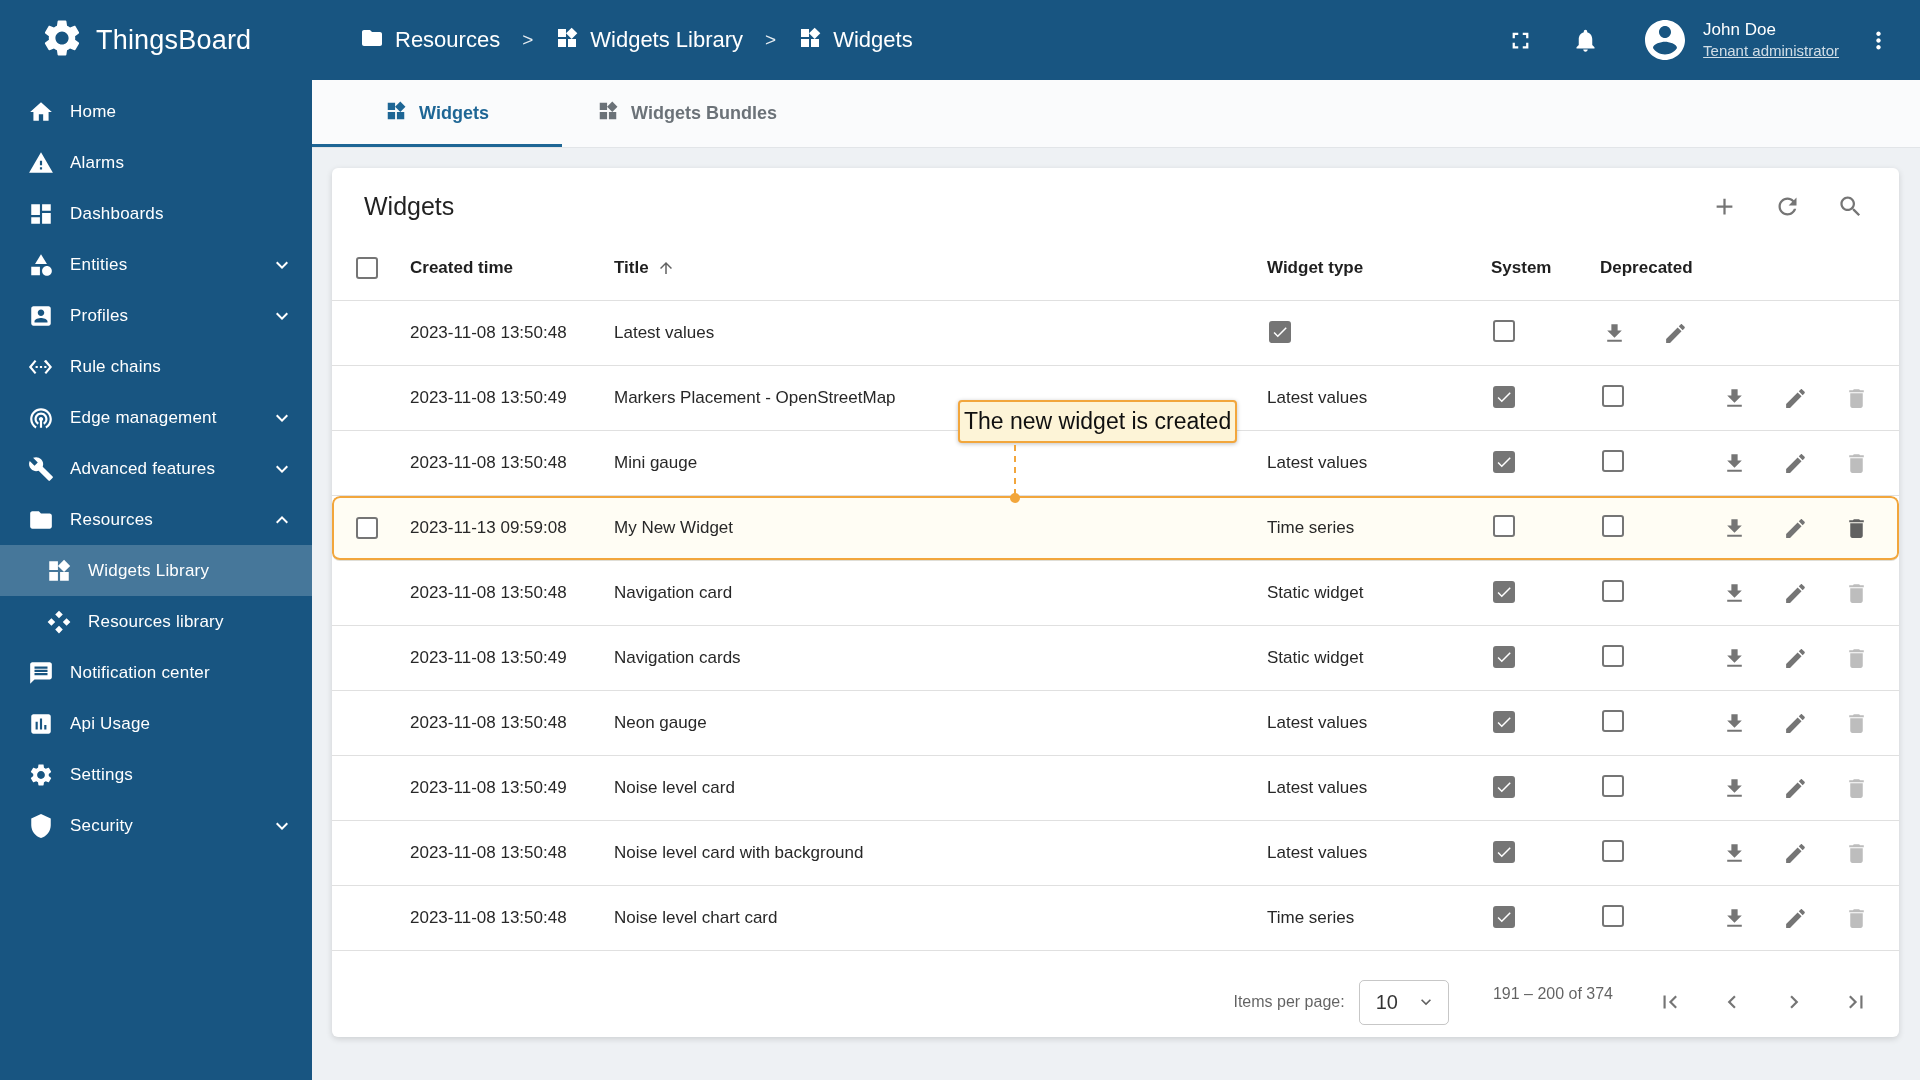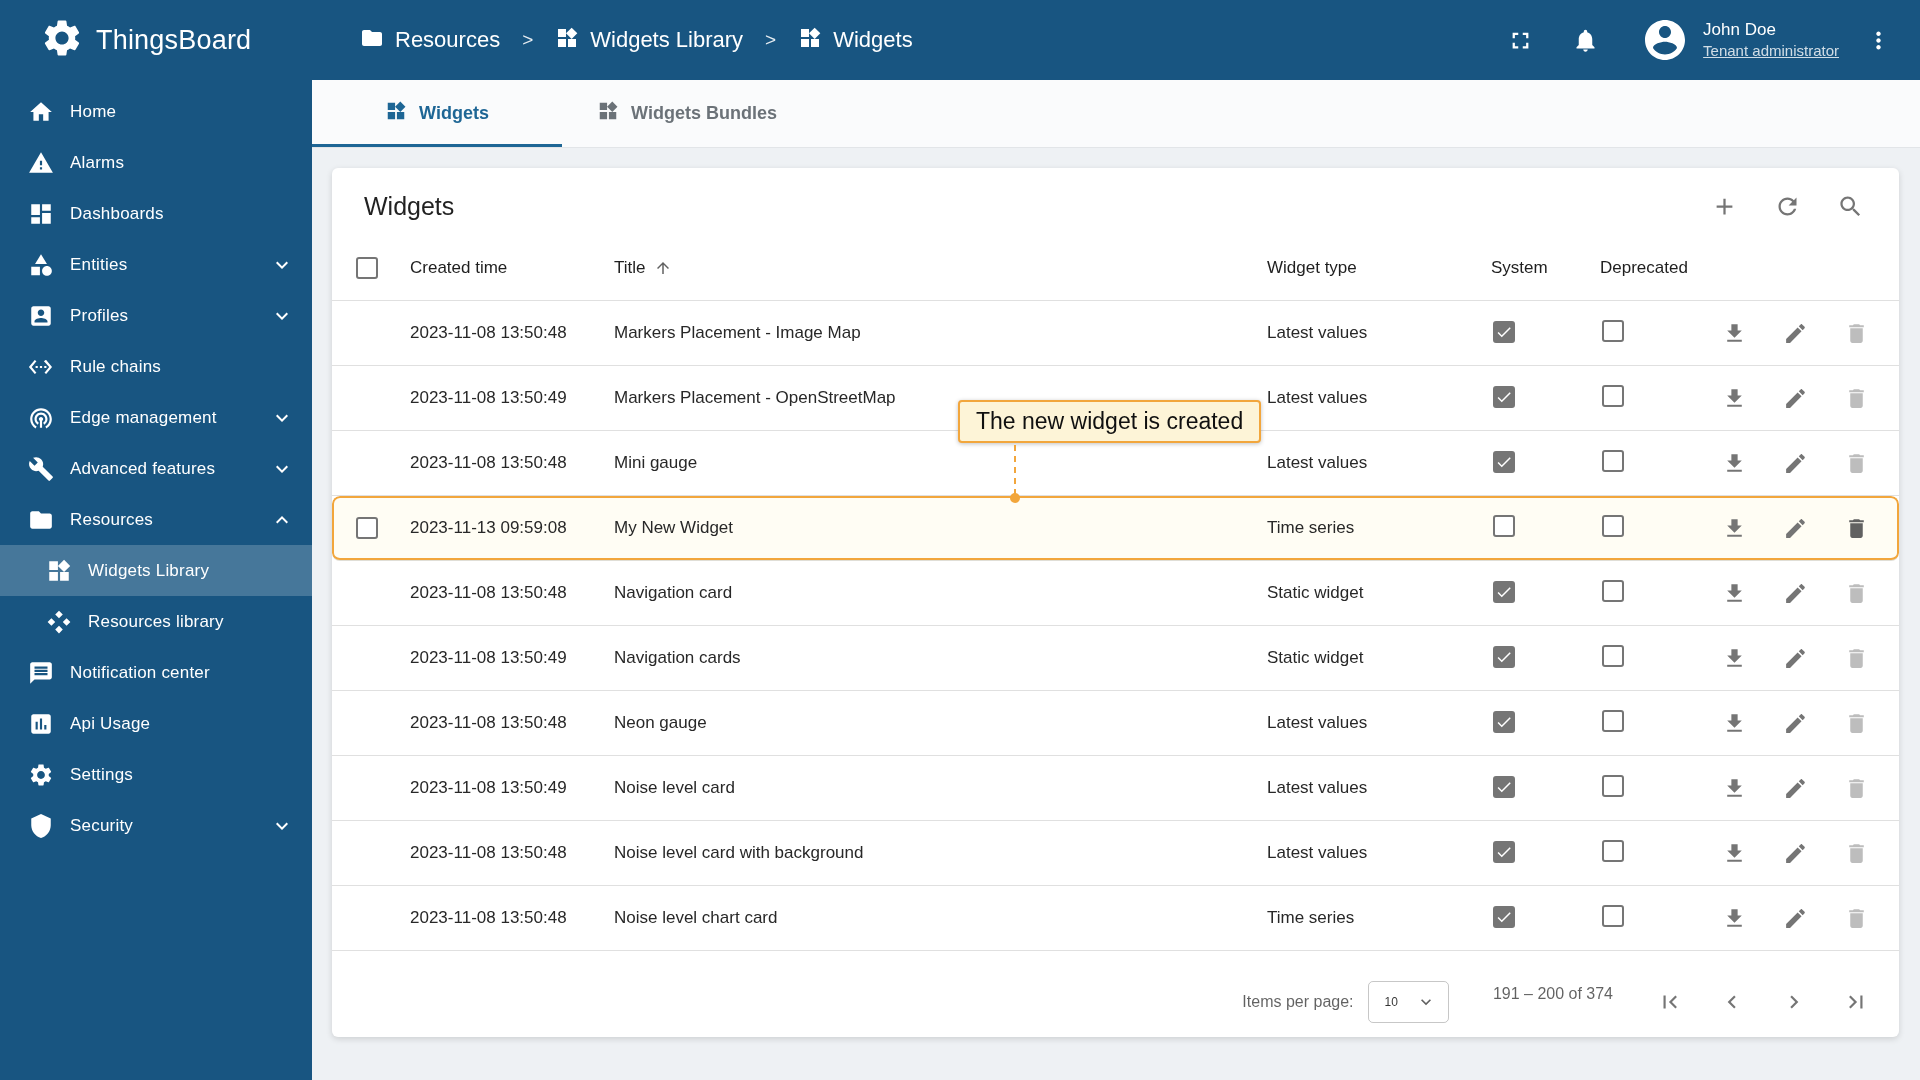--- a/index.html
+++ b/index.html
@@ -57,48 +57,48 @@
   .card-title { font-size:25px; font-weight:500; color:rgba(0,0,0,0.87); }
   .card-tools { display:flex; align-items:center; gap:36px; }
   .tool-btn { display:inline-flex; cursor:pointer; }
   .tool-btn svg { width:27px; height:27px; fill:#757575; }
 
   
   .trow { display:grid; grid-template-columns:70px 204px 1fr 224px 109px 120px 187px; align-items:center; border-bottom:1px solid rgba(0,0,0,0.12); }
   .trow.thead { height:66px; }
   .trow.rowb { height:65px; }
   .cell { font-size:17px; color:#282828; padding-left:8px; overflow:hidden; white-space:nowrap; }
-  .th { font-weight:400; color:#1f1f1f; display:flex; align-items:center; }
+  .th { font-weight:700; color:#1f1f1f; display:flex; align-items:center; }
   .sort-arrow { width:18px; height:18px; fill:#616161; margin-left:8px; }
   .c-check { display:flex; justify-content:center; padding-left:0; }
   .c-sys { padding-left:10px; }
   .cb { width:22px; height:22px; border:2px solid #757575; border-radius:3px; display:inline-flex; align-items:center; justify-content:center; background:#fff; cursor:pointer; }
   .cb.checked { background:#757575; }
   .cb svg { width:18px; height:18px; }
   .actions { display:flex; align-items:center; gap:36px; padding-left:10px; }
   .action-btn { display:inline-flex; cursor:pointer; }
   .action-btn svg { width:25px; height:25px; fill:#757575; }
   .action-btn.trash.light svg { fill:#bdbdbd; }
   .action-btn.trash.dark svg { fill:#616161; }
   .trow.highlighted { box-shadow:inset 0 0 0 2px #F2A63C; border-radius:8px; background:#fffdf4; }
 
   
   .paginator { display:flex; align-items:center; justify-content:flex-end; height:64px; margin-top:22px; padding-right:30px; padding-bottom:6px; }
   .pp-label { font-size:16px; color:rgba(0,0,0,0.62); }
   .pp-select { margin-left:14px; display:flex; align-items:center; gap:18px; border:1px solid rgba(0,0,0,0.22); border-radius:5px; padding:10px 12px 10px 16px; cursor:pointer; }
-  .pp-select span { font-size:12px; color:rgba(0,0,0,0.8); }
+  .pp-select span { font-size:20px; color:rgba(0,0,0,0.8); }
   .pp-select svg { width:20px; height:20px; fill:#616161; }
   .pp-range { margin:0 44px 16px 44px; font-size:16px; color:rgba(0,0,0,0.62); }
   .pager { display:flex; align-items:center; gap:36px; }
   .pager-btn { display:inline-flex; cursor:pointer; }
   .pager-btn svg { width:26px; height:26px; fill:#757575; }
 
   
   .callout { position:absolute; left:646px; top:252px; z-index:6; }
-  .callout-box { background:#FDF4D7; border:2px solid #F2A63C; border-radius:4px; padding:6px 16px; font-size:23px; color:#101010; box-shadow:0 1px 4px rgba(0,0,0,0.25); white-space:nowrap; }
+  .callout-box { background:#FDF4D7; border:2px solid #F2A63C; border-radius:4px; padding:6px 4px; font-size:23px; color:#101010; box-shadow:0 1px 4px rgba(0,0,0,0.25); white-space:nowrap; }
   .callout-line { position:absolute; left:56px; top:45px; height:50px; border-left:2px dashed #F2A63C; }
   .callout-dot { position:absolute; left:52px; top:93px; width:10px; height:10px; border-radius:50%; background:#F2A63C; }
 </style>
 </head>
 <body>
 
 <div class="app">
 
   <aside class="sidebar">
     <div class="logo">
@@ -379,21 +379,20 @@
           <div class="cell th">
               <span>Deprecated</span>
             </div>
           <div class="cell"></div>
         </div>
 
         <div>
             <div class="trow rowb">
               <div class="cell c-check"></div>
               <div class="cell">2023-11-08 13:50:48</div>
-              <div class="cell">Markers Placement - Image Map</div>
               <div class="cell">Latest values</div>
               <div class="cell c-sys"><span class="cb checked">
                   <svg viewBox="0 0 24 24">
                     <path fill="#fff" d="M9 16.17L4.83 12l-1.42 1.41L9 19 21 7l-1.41-1.41z"></path>
                   </svg>
                 </span></div>
               <div class="cell c-sys"><span class="cb"></span></div>
               <div class="cell actions">
                 <span class="action-btn">
                   <svg viewBox="0 0 24 24">

